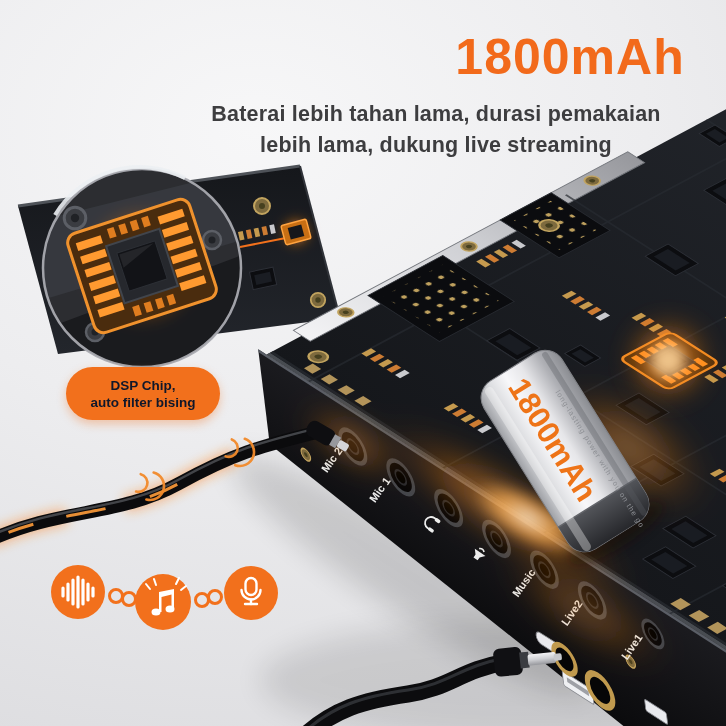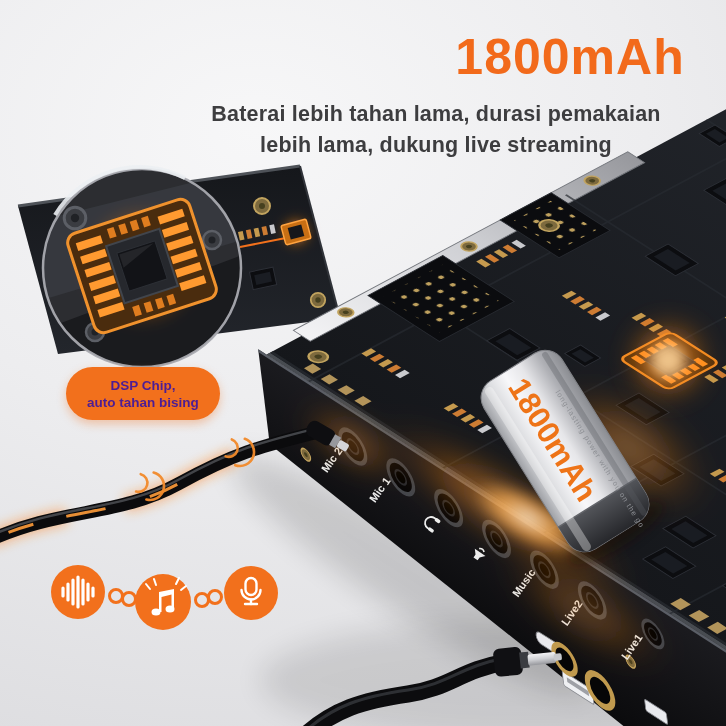--- a/index.html
+++ b/index.html
@@ -13,21 +13,21 @@
   .title{
     position:absolute;left:420px;top:28px;width:300px;text-align:center;
     font-size:50px;font-weight:bold;color:#f26a1b;letter-spacing:1px;
   }
   .subtitle{
     position:absolute;left:136px;top:99px;width:600px;text-align:center;
     font-size:21.5px;line-height:31px;color:#3d3d3f;font-weight:bold;letter-spacing:.2px;
   }
   .bubble{
     position:absolute;left:66px;top:367px;width:154px;height:53px;
-    background:#f2701c;border-radius:28px;color:#4c1d95;
+    background:#f2701c;border-radius:28px;color:#0f172a;
     display:flex;flex-direction:column;align-items:center;justify-content:center;
     font-size:13.5px;font-weight:bold;line-height:17px;
     box-shadow:0 4px 10px rgba(242,112,28,.35);
   }
 </style>
 </head>
 <body>
 
 <div class="canvas">
 
@@ -422,16 +422,16 @@
   </g>
 </svg>
 
 <div class="title">1800mAh</div>
 <div class="subtitle">
   <div>Baterai lebih tahan lama, durasi pemakaian</div>
   <div>lebih lama, dukung live streaming</div>
 </div>
 <div class="bubble">
   <div>DSP Chip,</div>
-  <div>auto tahan bising</div>
+  <div>auto filter bising</div>
 </div>
 
 </div>
 
 </body></html>

